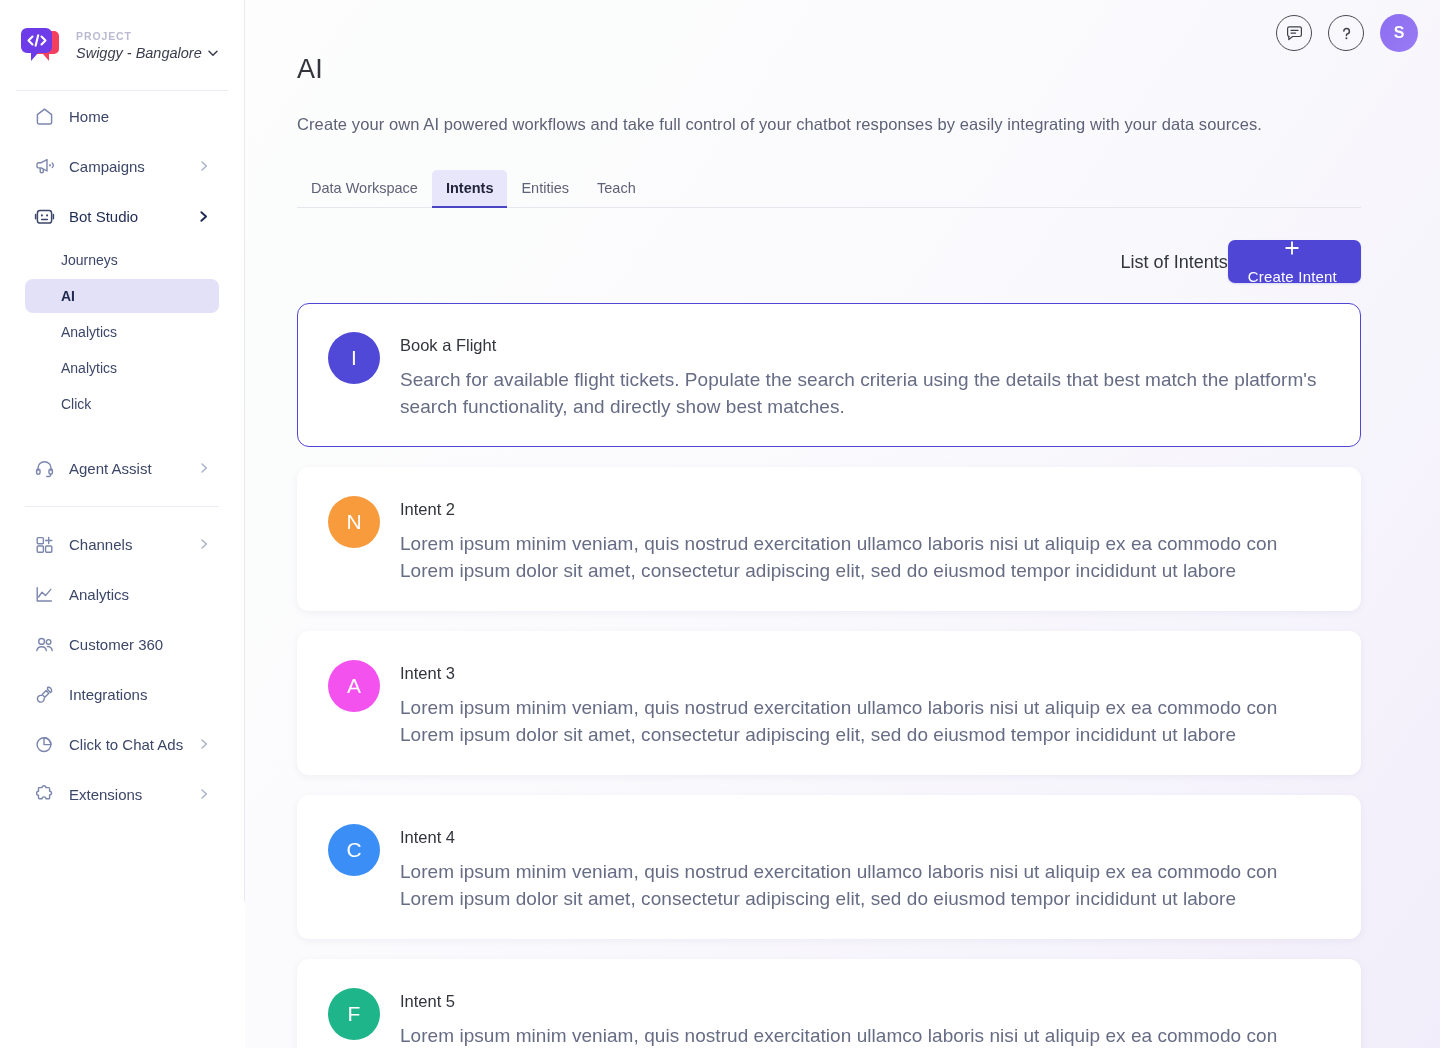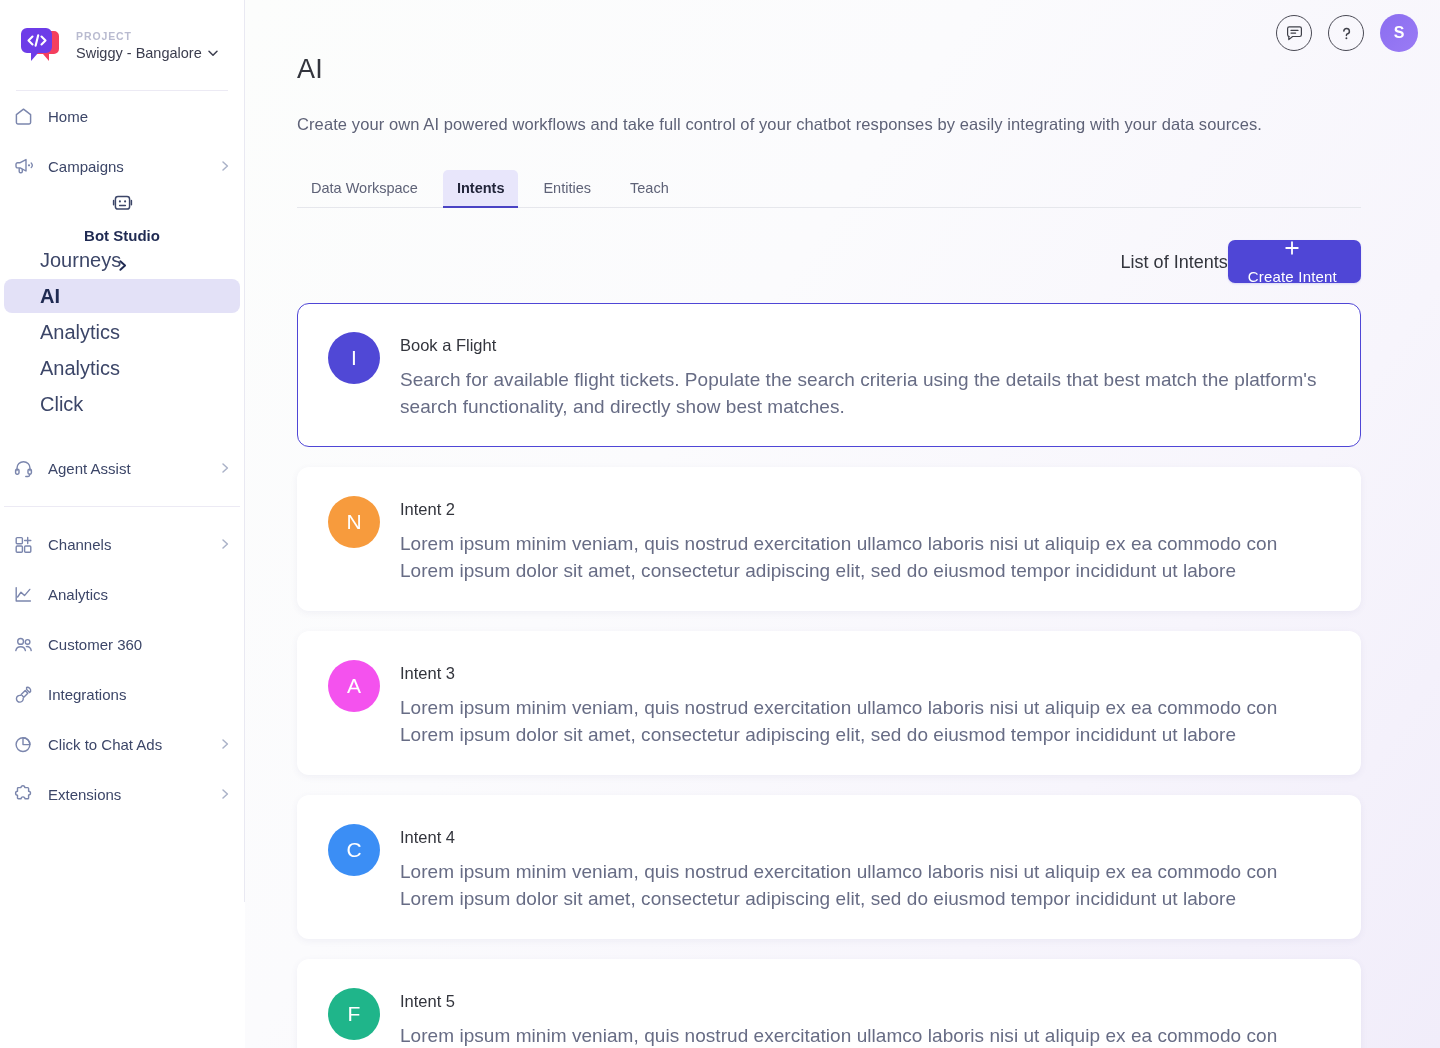--- a/index.html
+++ b/index.html
@@ -45,69 +45,69 @@
   }
   .brand-text { display: flex; flex-direction: column; justify-content: center; flex: 1; min-width: 0;}
   .brand-project {
     font-size: 10.5px;
     letter-spacing: 0.9px;
     color: #b9bbd0;
     font-weight: 600;
     line-height: 14px;
   }
   .brand-row {
-    display: flex; align-items: center; gap: 4px;
+    display: flex; align-items: center; gap: 4px; font-style: italic;
   }
   .brand-name {
     font-size: 14.5px;
     color: #3b3d4e;
     line-height: 20px;
     white-space: nowrap;
   }
   .brand-caret { flex: 0 0 auto; display:flex; align-items:center; }
 
   .brand-divider {
     height: 1px;
     background: #eceaf4;
     margin: 14px 16px 0 16px;
   }
 
-  .nav { padding: 0 4px; }
+  .nav { padding: 0 25px; }
 
   .nav-item {
     display: flex;
     align-items: center;
     gap: 14px;
     height: 50px;
     padding: 0 8px 0 8px;
     color: #3c4668;
     font-size: 15px;
     cursor: pointer;
     border-radius: 8px;
   }
   .nav-item .nav-icon {
     width: 22px; height: 22px;
     flex: 0 0 22px;
     display: flex; align-items: center; justify-content: center;
     color: #7b86ad;
   }
   .nav-item .nav-label { flex: 1; white-space: nowrap; }
   .nav-item .nav-chevron { flex: 0 0 auto; color: #aab2c8; display:flex; }
-  .nav-item.active { color: #1f2a52; font-weight: 700; flex-direction: column; }
+  .nav-item.active { color: #1f2a52; font-weight: 400; }
   .nav-item.active .nav-icon { color: #3c4668; }
   .nav-item.active .nav-chevron { color: #1f2a52; }
 
   .nav-sub { padding: 2px 0 0 0; }
   .nav-subitem {
     height: 34px;
     display: flex;
     align-items: center;
     padding-left: 36px;
     margin-bottom: 2px;
-    font-size: 20px;
+    font-size: 14px;
     color: #3c4668;
     border-radius: 8px;
     cursor: pointer;
   }
   .nav-subitem.active {
     background: #e3e1f7;
     color: #1f2a52;
     font-weight: 700;
   }
 
@@ -153,21 +153,21 @@
     font-size: 16.5px;
     color: #5e6277;
     line-height: 24px;
     letter-spacing: 0.1px;
   }
 
   .tabs {
     margin-top: 35px;
     display: flex;
     align-items: flex-end;
-    gap: 11px;
+    gap: 0;
     border-bottom: 1px solid #e6e7ec;
     width: 1064px;
     height: 37px;
   }
   .tab {
     font-size: 14.5px;
     color: #5e6277;
     padding: 8px 14px 9px 14px;
     cursor: pointer;
     border-radius: 5px 5px 0 0;

